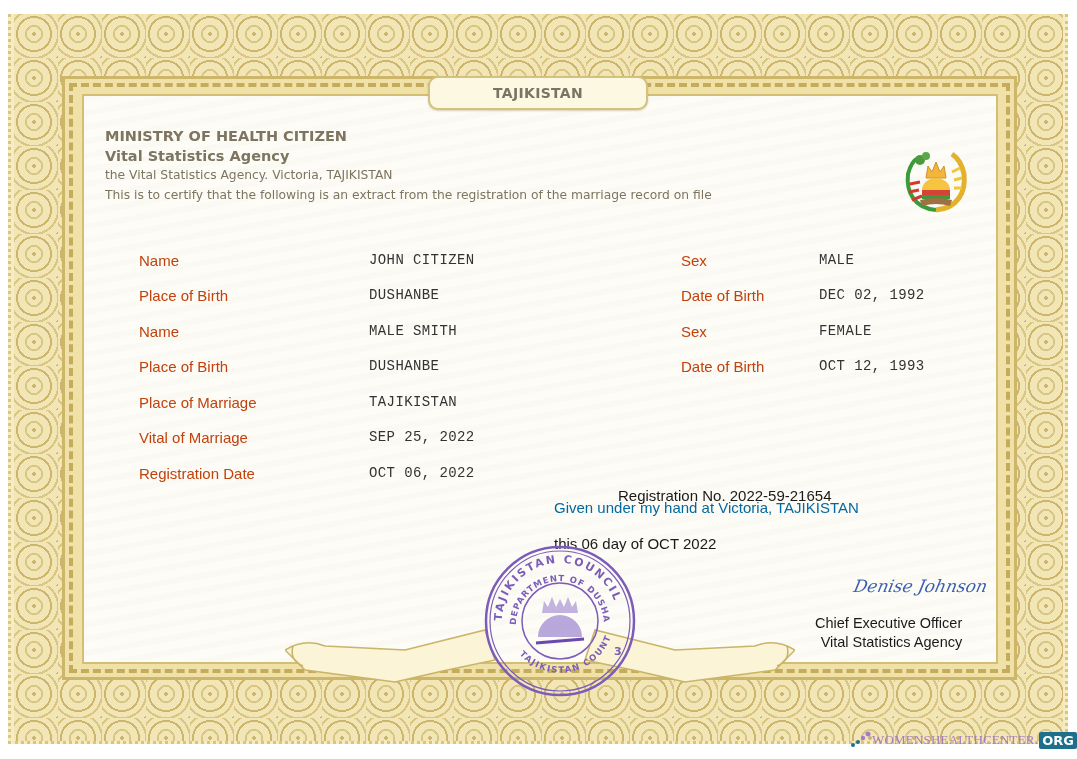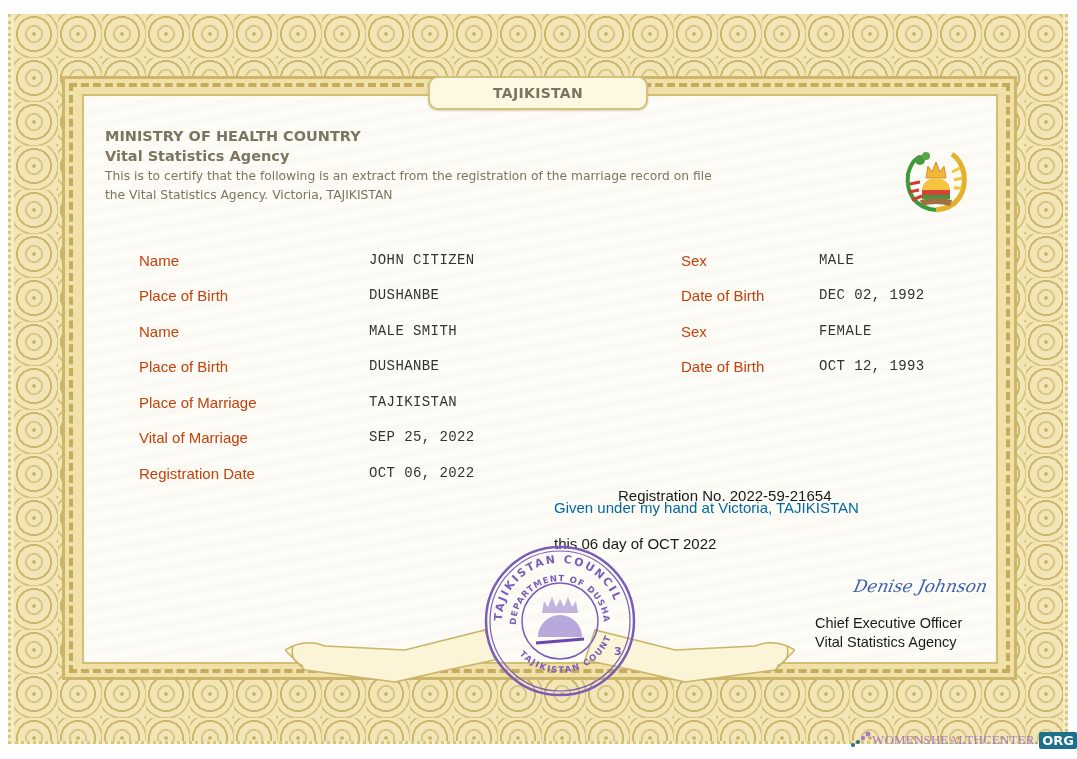--- a/index.html
+++ b/index.html
@@ -60,21 +60,21 @@
     .fields { position: absolute; left: 139px; top: 252px; }
     .row { position: absolute; height: 20px; white-space: nowrap; }
     .label { position: absolute; font-size: 15px; color: #c2410c; }
     .value { position: absolute; font-family: "Liberation Mono", monospace; font-size: 14px; color: #333; letter-spacing: 0.4px; }
 
     .reg-no { position: absolute; left: 618px; top: 464px; font-size: 15px; color: #1a1a1a; margin-top: 23px; }
     .given { position: absolute; left: 554px; top: 499px; font-size: 15px; color: #0369a1; }
     .this-day { position: absolute; left: 554px; top: 535px; font-size: 15px; color: #1a1a1a; }
 
     .signature { position: absolute; left: 854px; top: 576px; font-family: "DejaVu Serif", serif; font-style: italic; font-size: 17px; color: #3a5fb0; transform: skewX(-12deg); }
-    .officer { position: absolute; left: 815px; top: 614px; font-size: 14.5px; color: #1a1a1a; line-height: 19px; text-align: left; }
+    .officer { position: absolute; left: 815px; top: 614px; font-size: 14.5px; color: #1a1a1a; line-height: 19px; text-align: right; }
 
     .ribbon { position: absolute; left: 285px; top: 620px; width: 510px; height: 70px; }
     .seal { position: absolute; left: 482px; top: 543px; width: 156px; height: 156px; }
 
     .watermark { position: absolute; left: 850px; top: 729px; height: 22px; display: flex; align-items: center; }
     .wm-dots { width: 22px; height: 22px; position: relative; }
     .wm-text { font-family: Liberation Serif, serif; font-size: 13px; color: #a57dc4; letter-spacing: 0.2px; }
     .wm-org { background: #1e6f8c; color: #fff; font-family: "DejaVu Sans", sans-serif; font-weight: bold; font-size: 13px; padding: 1px 3px; margin-left: 1px; border-radius: 2px; }
   </style>
 </head>
@@ -85,24 +85,24 @@
 <div class="frame-band">
     <div class="frame-band-inner"></div>
   </div>
 <div class="paper"></div>
 
 <div class="country-tab">
   <span>TAJIKISTAN</span>
 </div>
 
 <div class="header">
-  <div class="ministry">MINISTRY OF HEALTH COUNTRY</div>
+  <div class="ministry">MINISTRY OF HEALTH CITIZEN</div>
   <div class="agency">Vital Statistics Agency</div>
+  <div class="certify" style="margin-top:0">the Vital Statistics Agency. Victoria, TAJIKISTAN</div>
   <div class="certify">This is to certify that the following is an extract from the registration of the marriage record on file</div>
-  <div class="certify" style="margin-top:0">the Vital Statistics Agency. Victoria, TAJIKISTAN</div>
 </div>
 
 <svg class="emblem" viewBox="0 0 72 72">
   <path d="M36 66 C14 64 6 48 8 30 C10 22 14 16 18 14" fill="none" stroke="#3a9b3a" stroke-width="4"></path>
   <path d="M10 40 L20 38 M9 48 L19 46 M12 56 L22 52" stroke="#d23a2c" stroke-width="3"></path>
   <path d="M36 66 C58 64 66 48 64 30 C62 20 58 14 52 10" fill="none" stroke="#e3b22a" stroke-width="5"></path>
   <path d="M60 24 L52 28 M62 34 L54 36 M62 44 L54 44" stroke="#f0c73a" stroke-width="3"></path>
   <circle cx="20" cy="16" r="5" fill="#4d9a3e"></circle>
   <circle cx="26" cy="12" r="4" fill="#5aa84a"></circle>
   <path d="M26 34 L28 22 L32 28 L36 18 L40 28 L44 22 L46 34 Z" fill="#f3b53a" stroke="#d0902a" stroke-width="1"></path>

